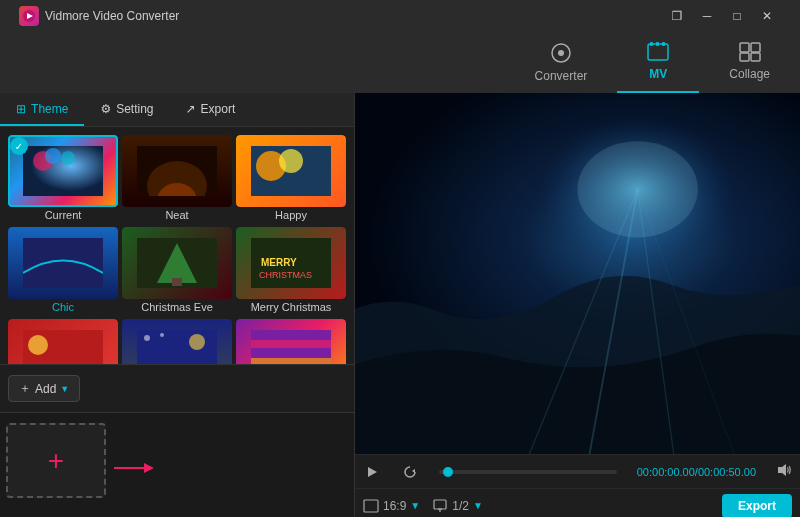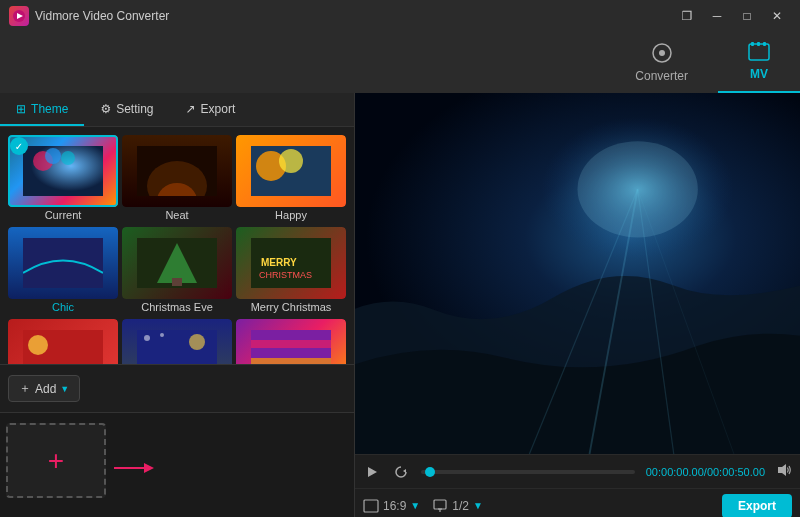--- a/index.html
+++ b/index.html
@@ -12,21 +12,21 @@
       user-select: none;
     }
 
     
     .title-bar {
       display: flex;
       align-items: center;
       justify-content: space-between;
       background: #2b2b2b;
       height: 32px;
-      padding: 0 9px;
+      padding: 0 19px;
     }
     .title-bar-left {
       display: flex;
       align-items: center;
       gap: 6px;
     }
     .app-icon {
       width: 20px;
       height: 20px;
       background: linear-gradient(135deg, #e04040, #c020a0);
@@ -233,21 +233,21 @@
       position: relative;
       overflow: hidden;
     }
     .video-controls {
       background: #1e1e1e;
       border-top: 1px solid #2a2a2a;
       padding: 4px 8px;
       height: 34px;
       display: flex;
       align-items: center;
-      gap: 11px;
+      gap: 20px;
     }
     .ctrl-btn {
       background: none;
       border: none;
       color: #aaa;
       cursor: pointer;
       font-size: 14px;
       padding: 2px;
       display: flex;
       align-items: center;
@@ -389,20 +389,31 @@
       <svg width="22" height="20" viewBox="0 0 22 20" fill="none">
         <rect x="1" y="2" width="20" height="16" rx="2" stroke="#00bcd4" stroke-width="1.5"></rect>
         <rect x="3" y="0" width="3" height="4" rx="1" fill="#00bcd4"></rect>
         <rect x="9" y="0" width="3" height="4" rx="1" fill="#00bcd4"></rect>
         <rect x="15" y="0" width="3" height="4" rx="1" fill="#00bcd4"></rect>
       </svg>
     </span>
     <span style="color:#00bcd4;font-weight:700;">MV</span>
     <div class="mv-active-underline"></div>
   </div>
+  <div class="nav-tab">
+    <span class="nav-tab-icon">
+      <svg width="22" height="20" viewBox="0 0 22 20" fill="none">
+        <rect x="1" y="1" width="9" height="9" rx="1" stroke="#aaa" stroke-width="1.5"></rect>
+        <rect x="12" y="1" width="9" height="9" rx="1" stroke="#aaa" stroke-width="1.5"></rect>
+        <rect x="1" y="11" width="9" height="8" rx="1" stroke="#aaa" stroke-width="1.5"></rect>
+        <rect x="12" y="11" width="9" height="8" rx="1" stroke="#aaa" stroke-width="1.5"></rect>
+      </svg>
+    </span>
+    <span>Collage</span>
+  </div>
 </div>
 
 <div class="main-content">
 
   <div class="left-panel">
 
     <div class="sub-tabs">
       <div class="sub-tab active">
         <span>⊞</span>
         <span>Theme</span>

